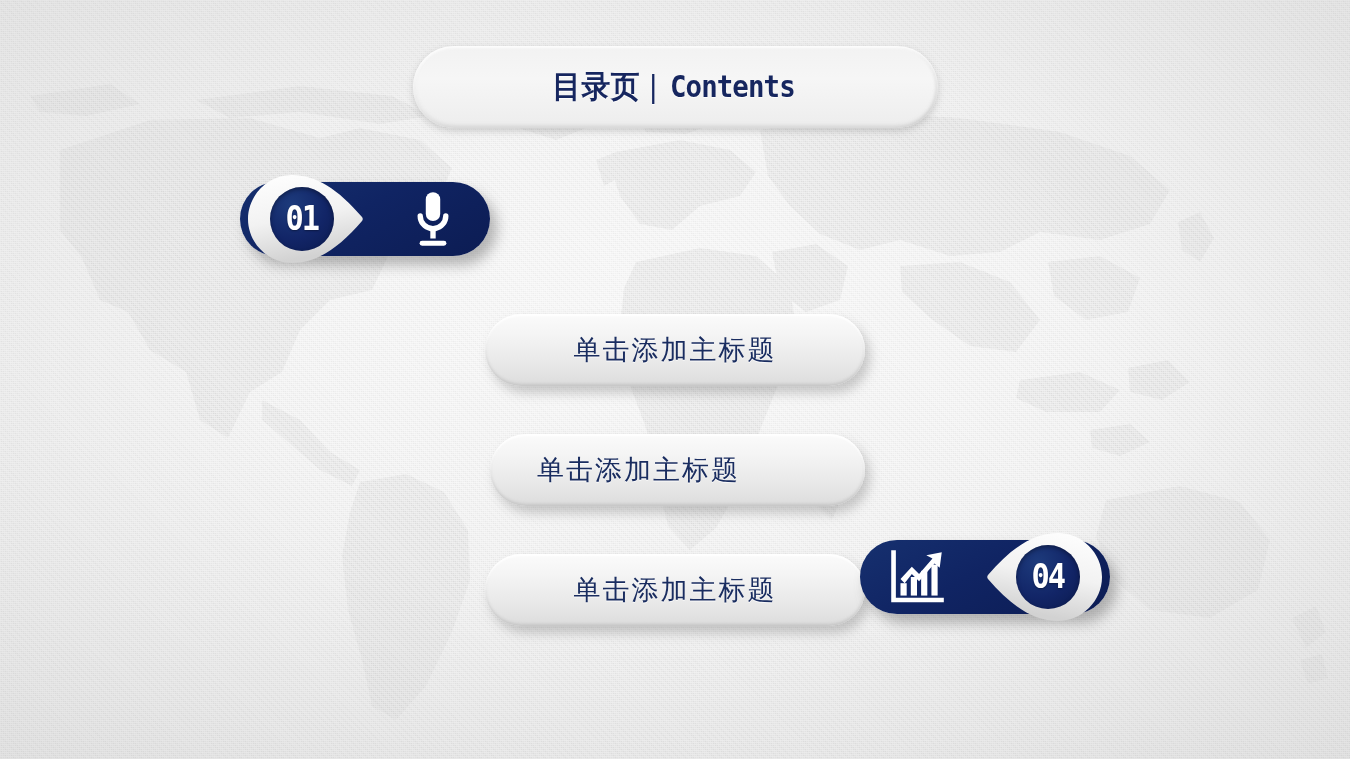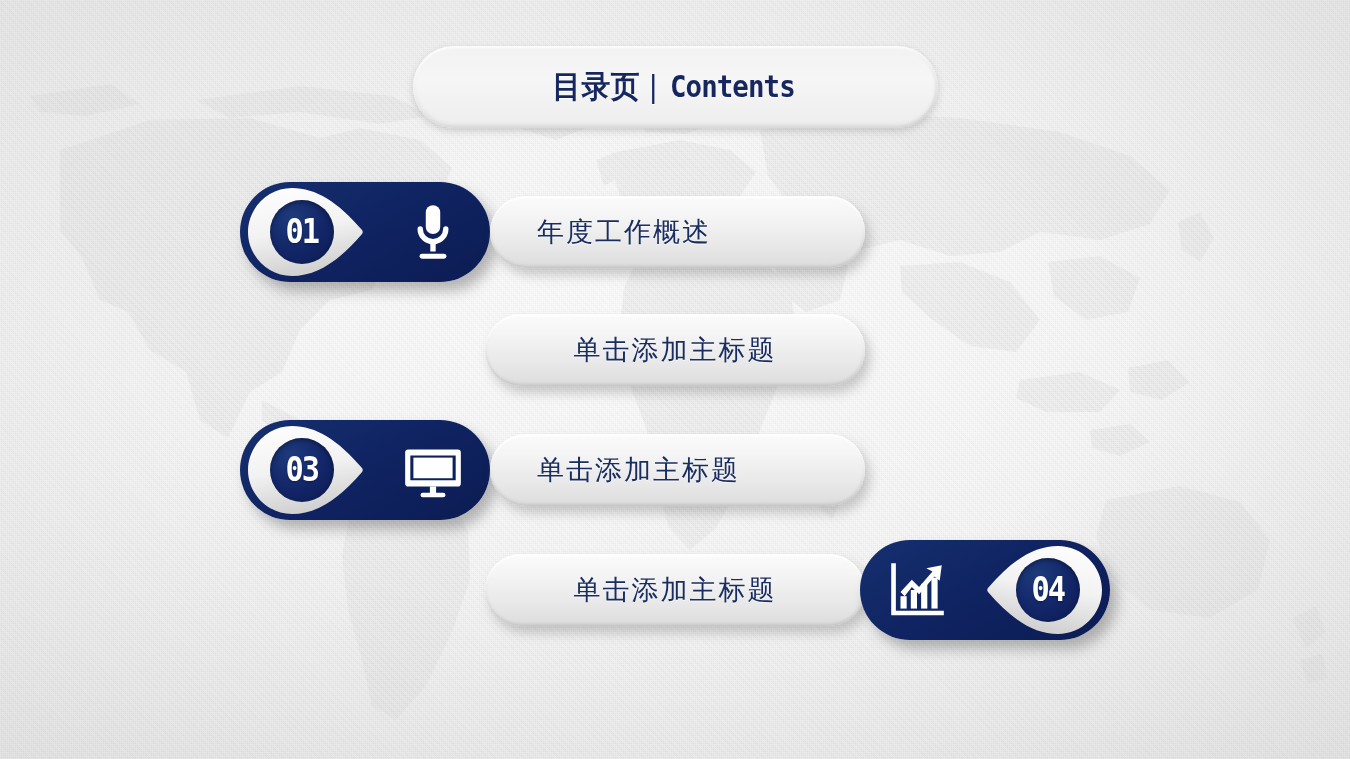--- a/index.html
+++ b/index.html
@@ -119,21 +119,21 @@
     letter-spacing: 2px;
     white-space: nowrap;
     text-shadow: 0 1px 0 rgba(255,255,255,.75);
   }
 
   
   .cap {
     position: absolute;
     top: 0;
     width: 250px;
-    height: 100px;
+    height: 74px;
     border-radius: 50px;
     background: linear-gradient(150deg, #16306f 0%, #102463 45%, #0c1c53 100%);
     box-shadow: 7px 9px 13px rgba(90,90,90,.42);
   }
   .row-left  .cap { left: 0; }
   .row-right .cap { right: 0; }
 
   
   .eye {
     position: absolute;
@@ -270,58 +270,29 @@
         <span>01</span>
       </div>
       <div class="icon-slot">
         <svg viewBox="0 0 64 64">
           <rect x="25" y="6" width="14" height="28" rx="7"></rect>
           <path d="M17 29 a2.6 2.6 0 0 1 5.2 0 a9.8 9.8 0 0 0 19.6 0 a2.6 2.6 0 0 1 5.2 0 a15 15 0 0 1 -12.4 14.8 V51 h-5.2 v-7.2 A15 15 0 0 1 17 29 Z"></path>
           <rect x="19" y="53" width="26" height="5" rx="2.4"></rect>
         </svg>
       </div>
     </div>
-    <div class="bar">
-      <span class="bar-label">年度工作概述</span>
-    </div>
   </div>
 
   <div class="row row-2 row-right">
     <div class="bar">
       <span class="bar-label">单击添加主标题</span>
     </div>
   </div>
 
   <div class="row row-3 row-left">
-    <div class="cap">
-      <div class="eye">
-        <svg viewBox="0 0 116 88">
-          <defs>
-            <linearGradient id="eyeg3" x1="0" y1="0" x2="0.25" y2="1">
-              <stop offset="0%" stop-color="#ffffff"></stop>
-              <stop offset="55%" stop-color="#f2f2f2"></stop>
-              <stop offset="100%" stop-color="#d2d2d2"></stop>
-            </linearGradient>
-          </defs>
-          <path d="M44 0 C20 0 0 20 0 44 C0 68 20 88 44 88 C68 88 90 74 114 46 C115 45 115 43 114 42 C90 14 68 0 44 0 Z" fill="url(#eyeg3)"></path>
-        </svg>
-      </div>
-      <div class="num">
-        <span>03</span>
-      </div>
-      <div class="icon-slot">
-        <svg viewBox="0 0 64 64">
-          <path d="M8 12 h48 a3 3 0 0 1 3 3 v30 a3 3 0 0 1 -3 3 H8 a3 3 0 0 1 -3 -3 V15 a3 3 0 0 1 3 -3 Z
-                   M10 18 v24 h44 V18 Z"></path>
-          <rect x="13" y="20" width="38" height="20" fill="#ffffff"></rect>
-          <rect x="29" y="48" width="6" height="7"></rect>
-          <rect x="20" y="54" width="24" height="4.5" rx="2"></rect>
-        </svg>
-      </div>
-    </div>
     <div class="bar">
       <span class="bar-label">单击添加主标题</span>
     </div>
   </div>
 
   <div class="row row-4 row-right">
     <div class="bar">
       <span class="bar-label">单击添加主标题</span>
     </div>
     <div class="cap">

